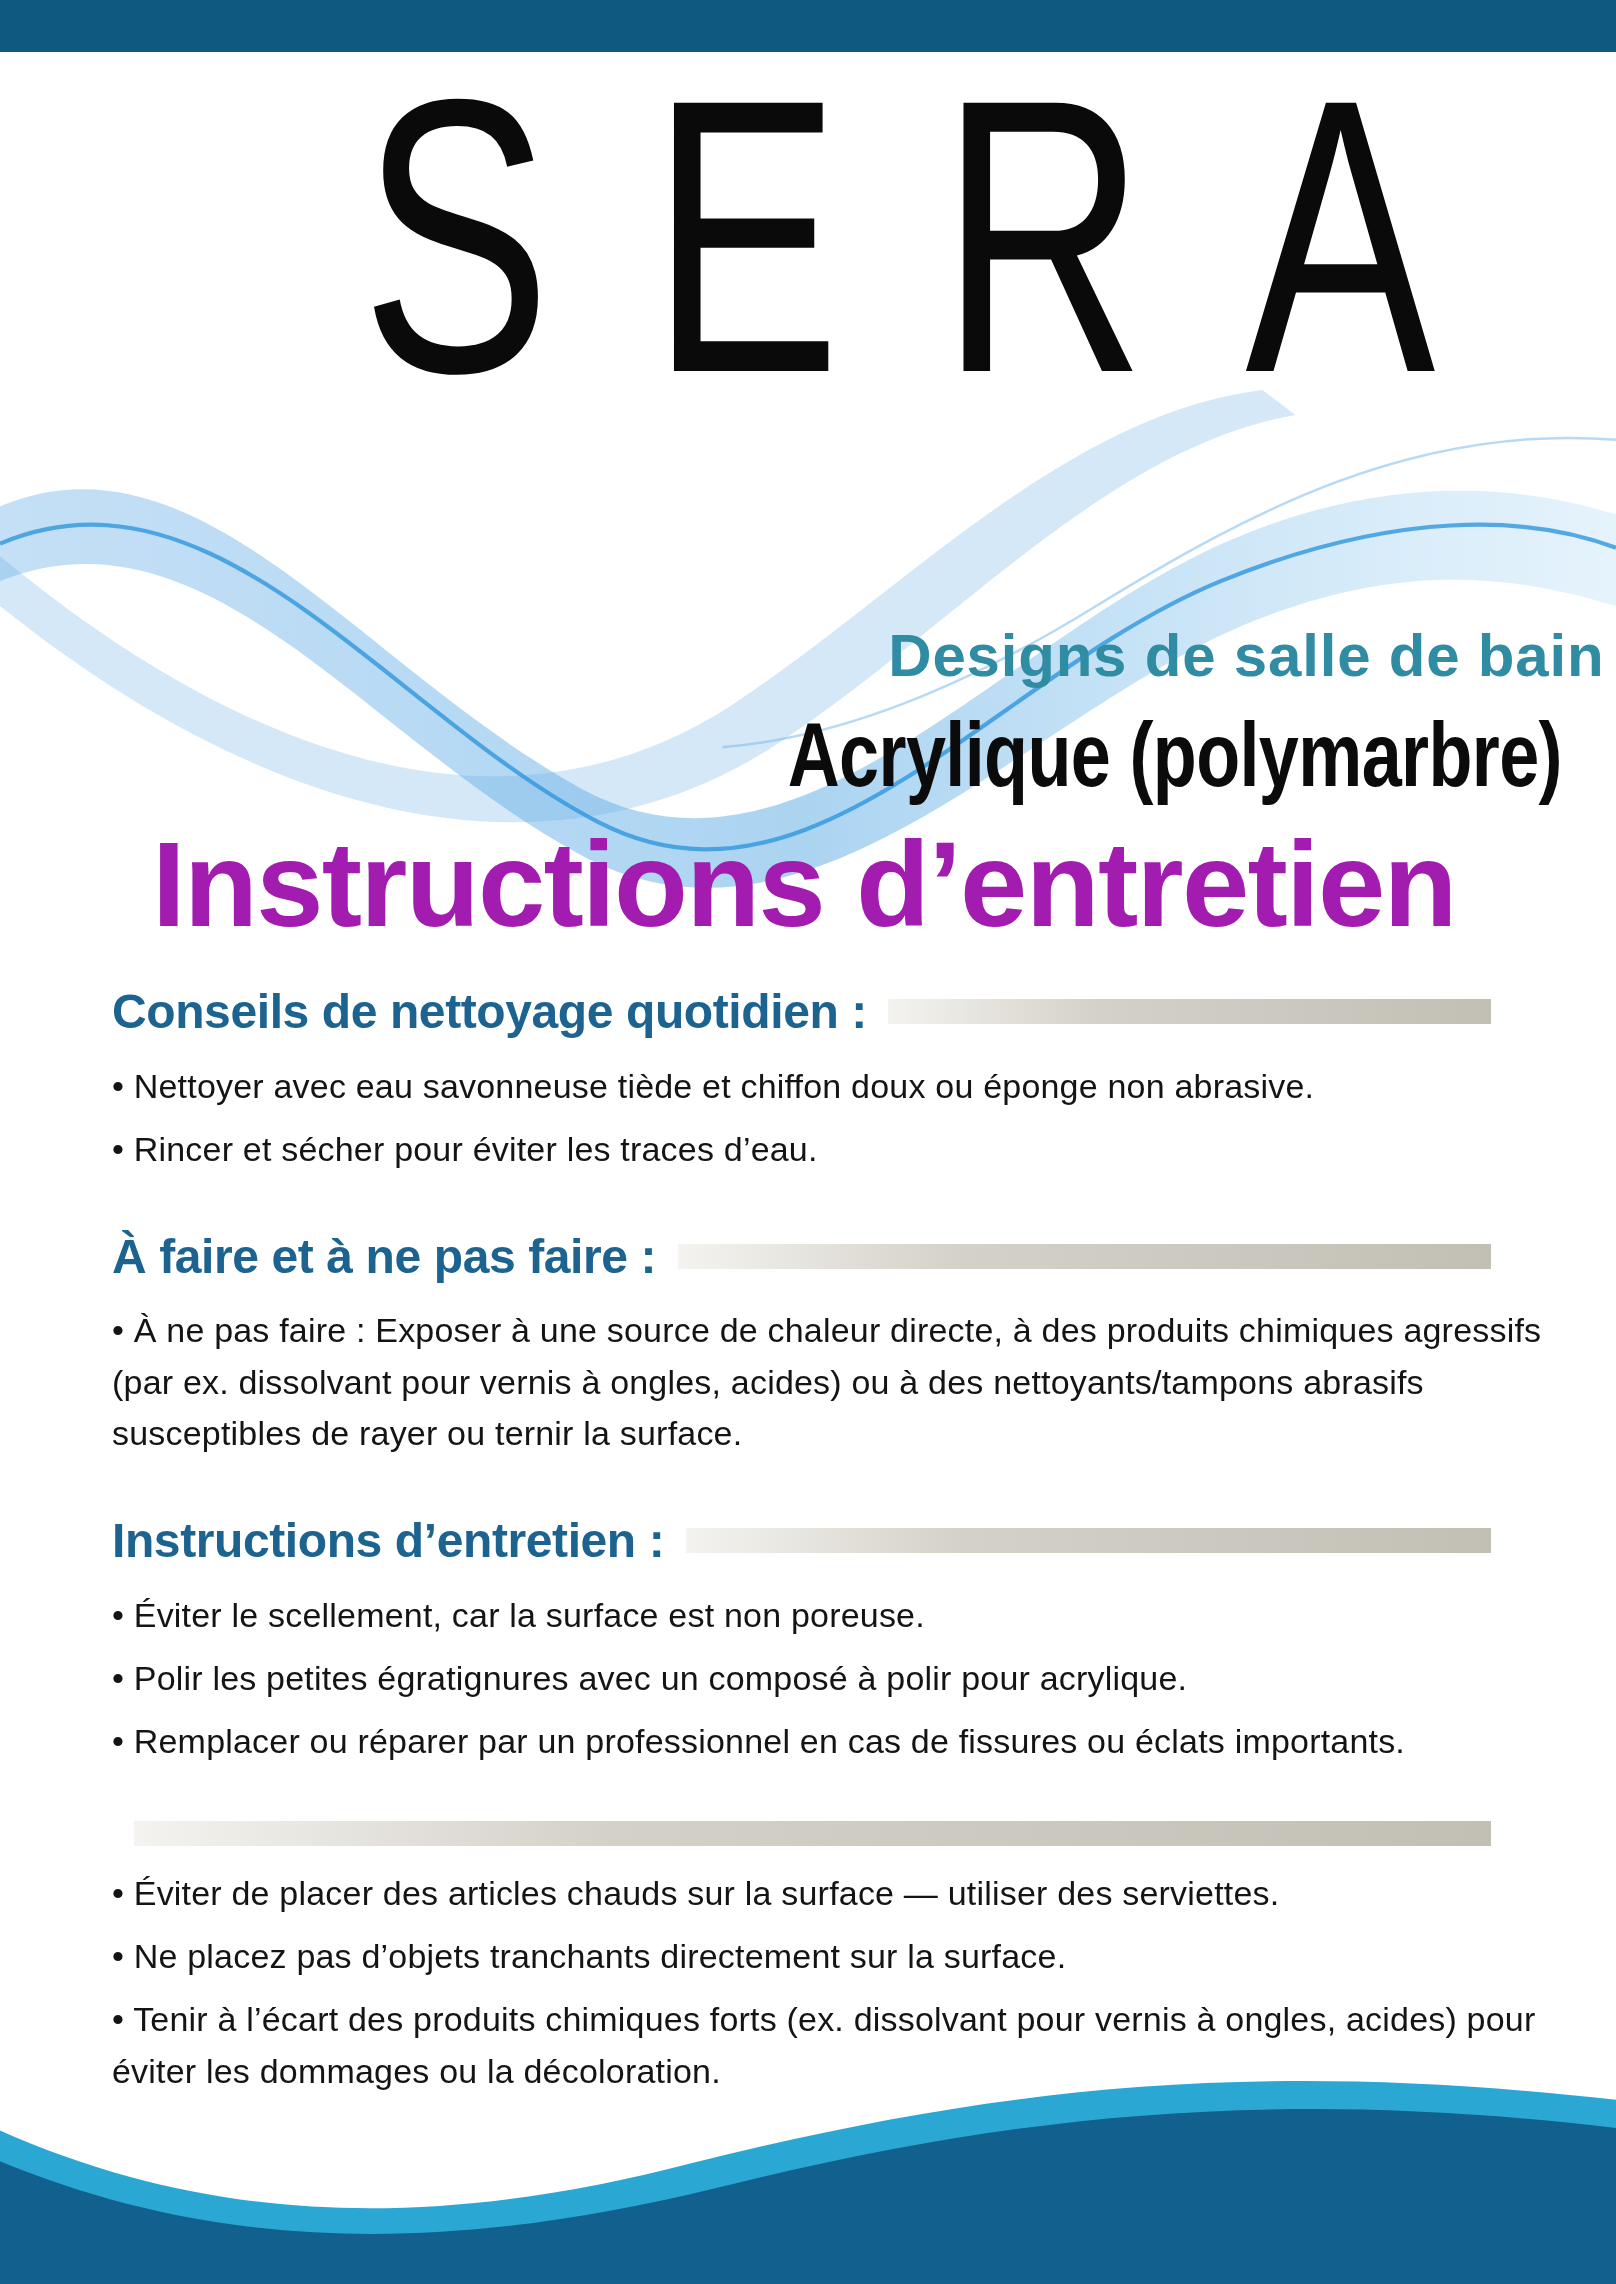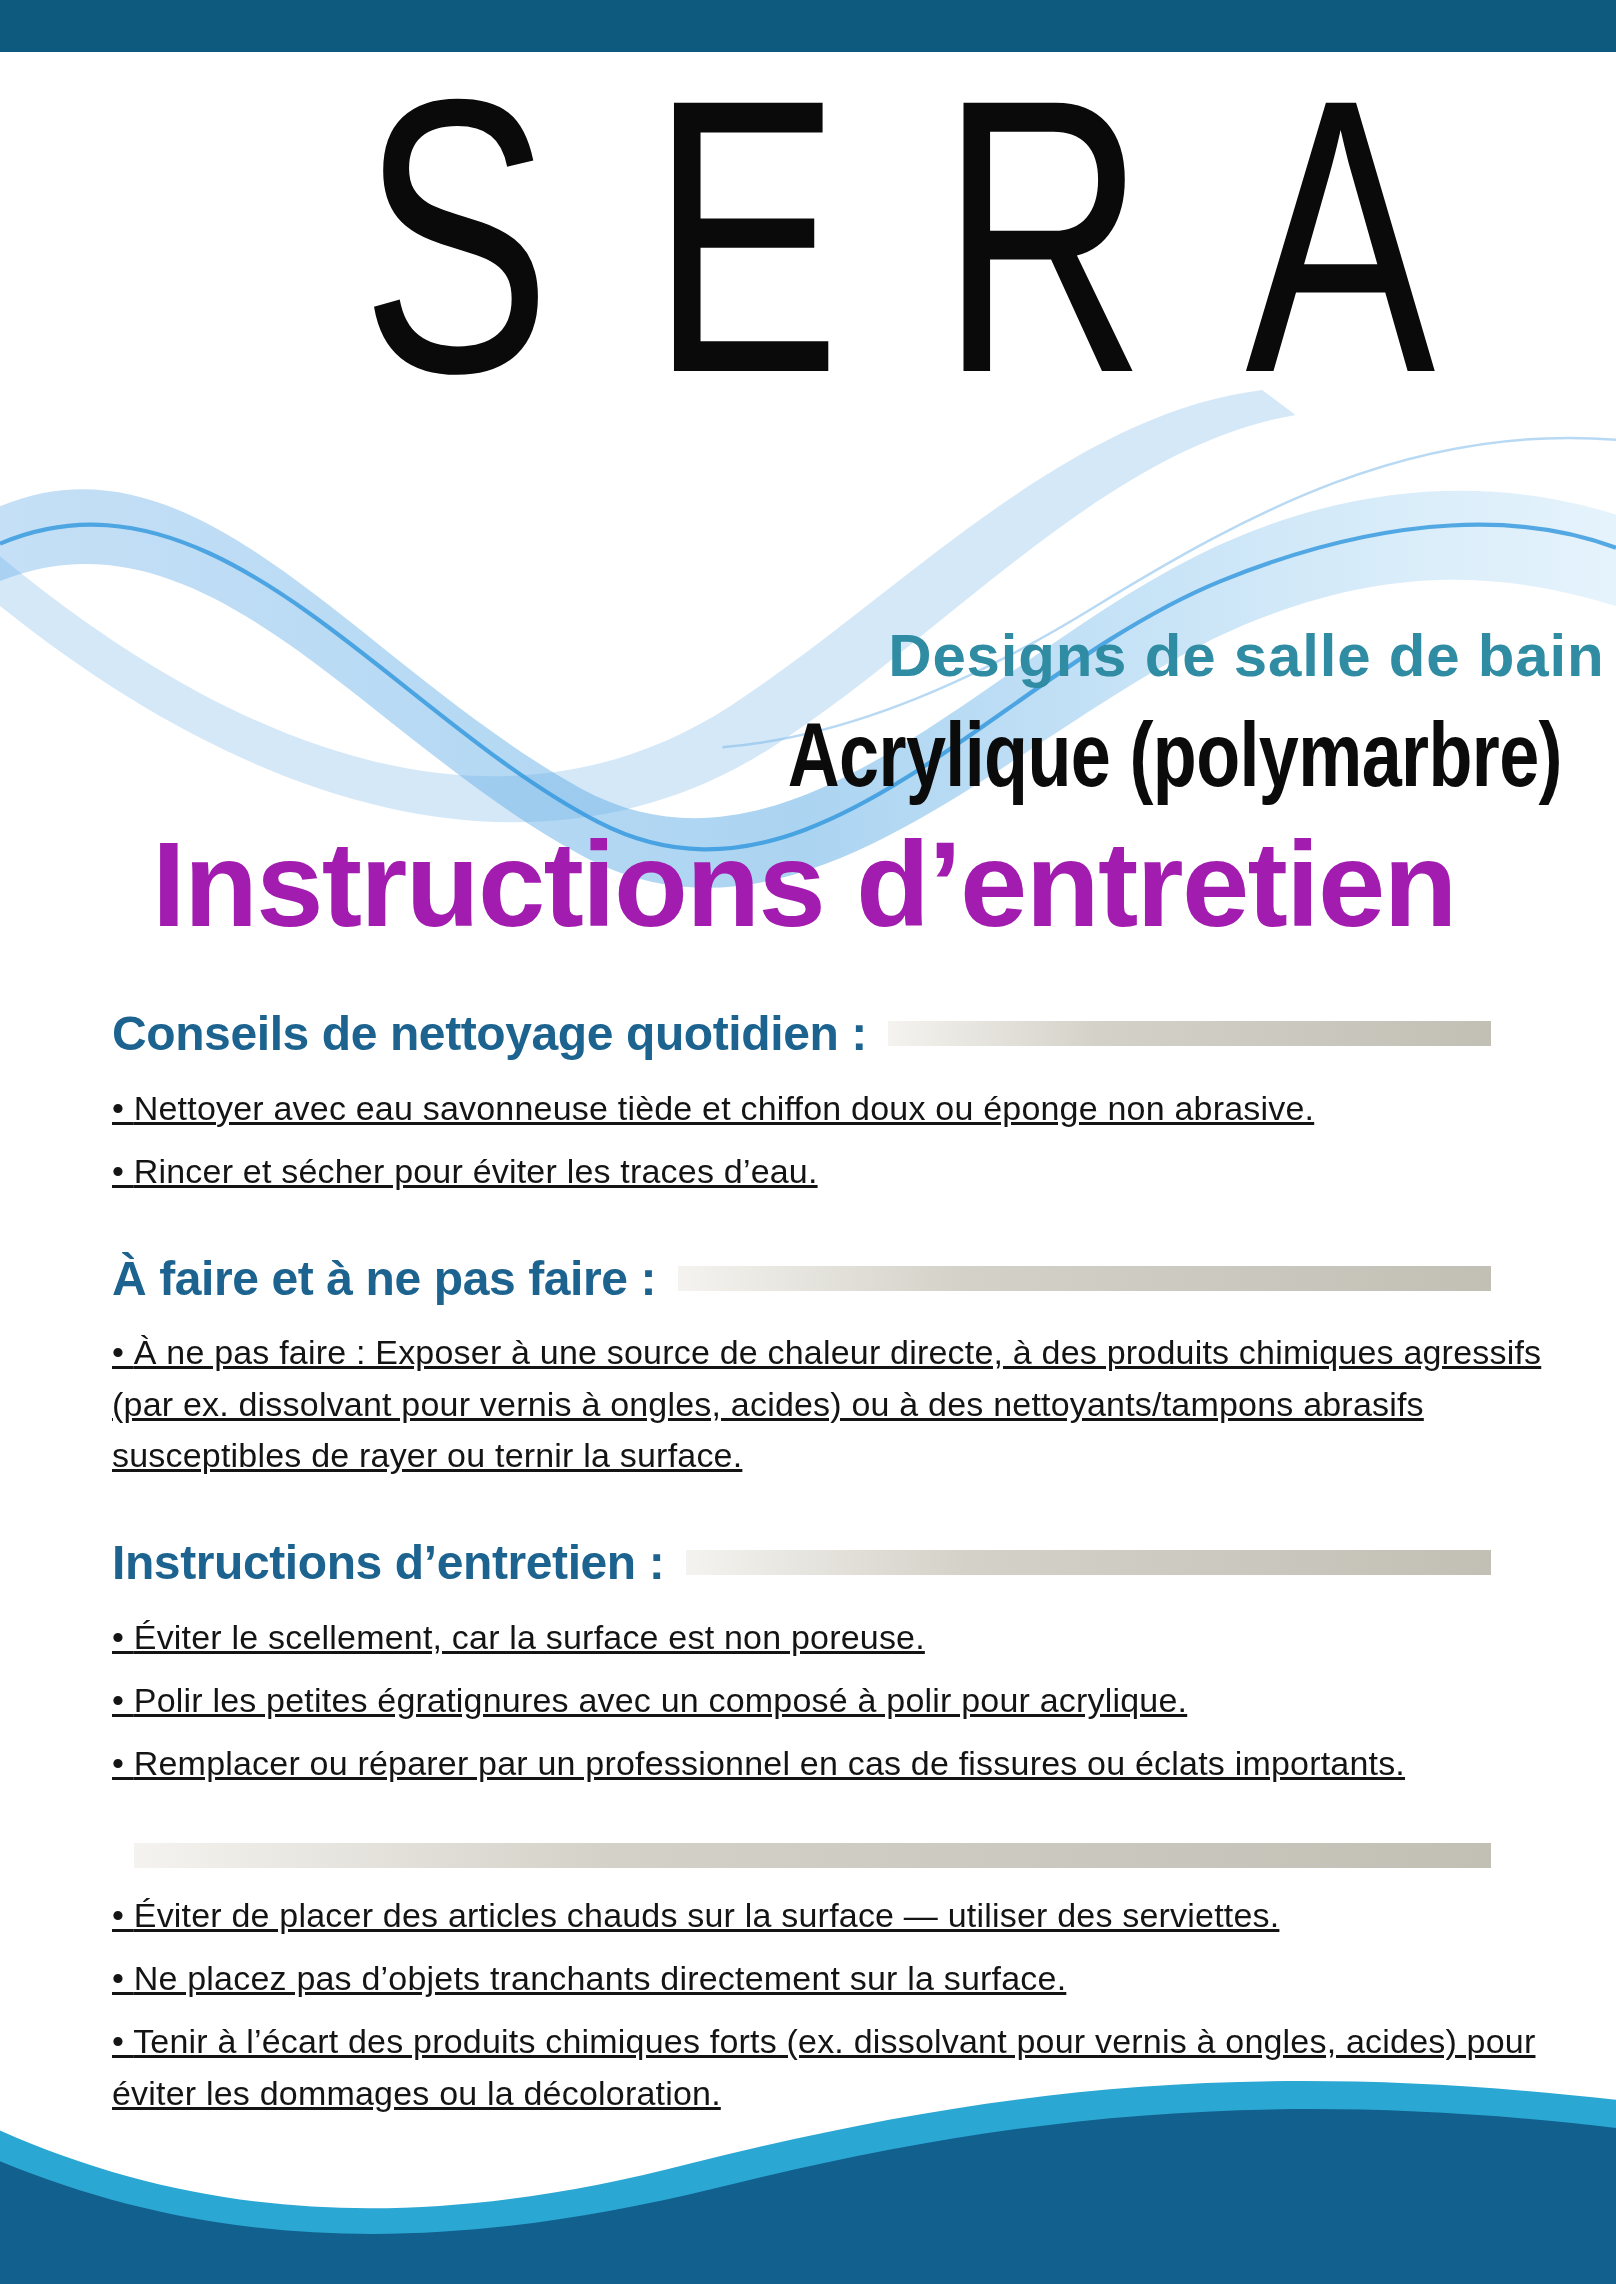--- a/index.html
+++ b/index.html
@@ -28,32 +28,32 @@
     display:inline-block;font-size:90px;font-weight:700;color:#0b0b0b;white-space:nowrap;
     transform:translateX(43px) scaleX(.8);transform-origin:center center;letter-spacing:-0.8px;
   }
   .page-title{
     position:absolute;top:821px;left:152px;font-size:121px;font-weight:700;
     color:#a21caf;letter-spacing:-1.7px;line-height:1.05;white-space:nowrap;
   }
   .sections{
     position:absolute;top:984px;left:112px;width:1475px;
   }
-  .section{margin-bottom:53px;margin-top:22px;}
+  .section{margin-bottom:53px;}
   .section-head{display:flex;align-items:center;margin-bottom:21.6px;}
   .section-heading{
     font-size:48px;font-weight:700;color:#1D6390;white-space:nowrap;letter-spacing:-0.4px;
   }
   .section-bar{
     flex:1;height:25px;margin-left:21.6px;margin-right:96px;
     background:linear-gradient(90deg,#f4f3ef 0%,#d4d1c8 35%,#c9c6bd 75%,#c2bfb5 100%);
   }
   ul.bullets{list-style:none;margin:0;padding:0;}
   ul.bullets li{
-    font-size:34px;line-height:1.52;color:#141414;margin:0 0 11.6px 0;letter-spacing:0.2px;text-decoration:underline;
+    font-size:34px;line-height:1.52;color:#141414;margin:0 0 11.6px 0;letter-spacing:0.2px;
   }
   .bullet{color:#141414;}
   .footer-wave{position:absolute;bottom:0;left:0;width:1616px;height:332px;}
 </style>
 </head>
 <body>
 
 <div class="top-bar"></div>
 
 <div class="logo-wrap">

